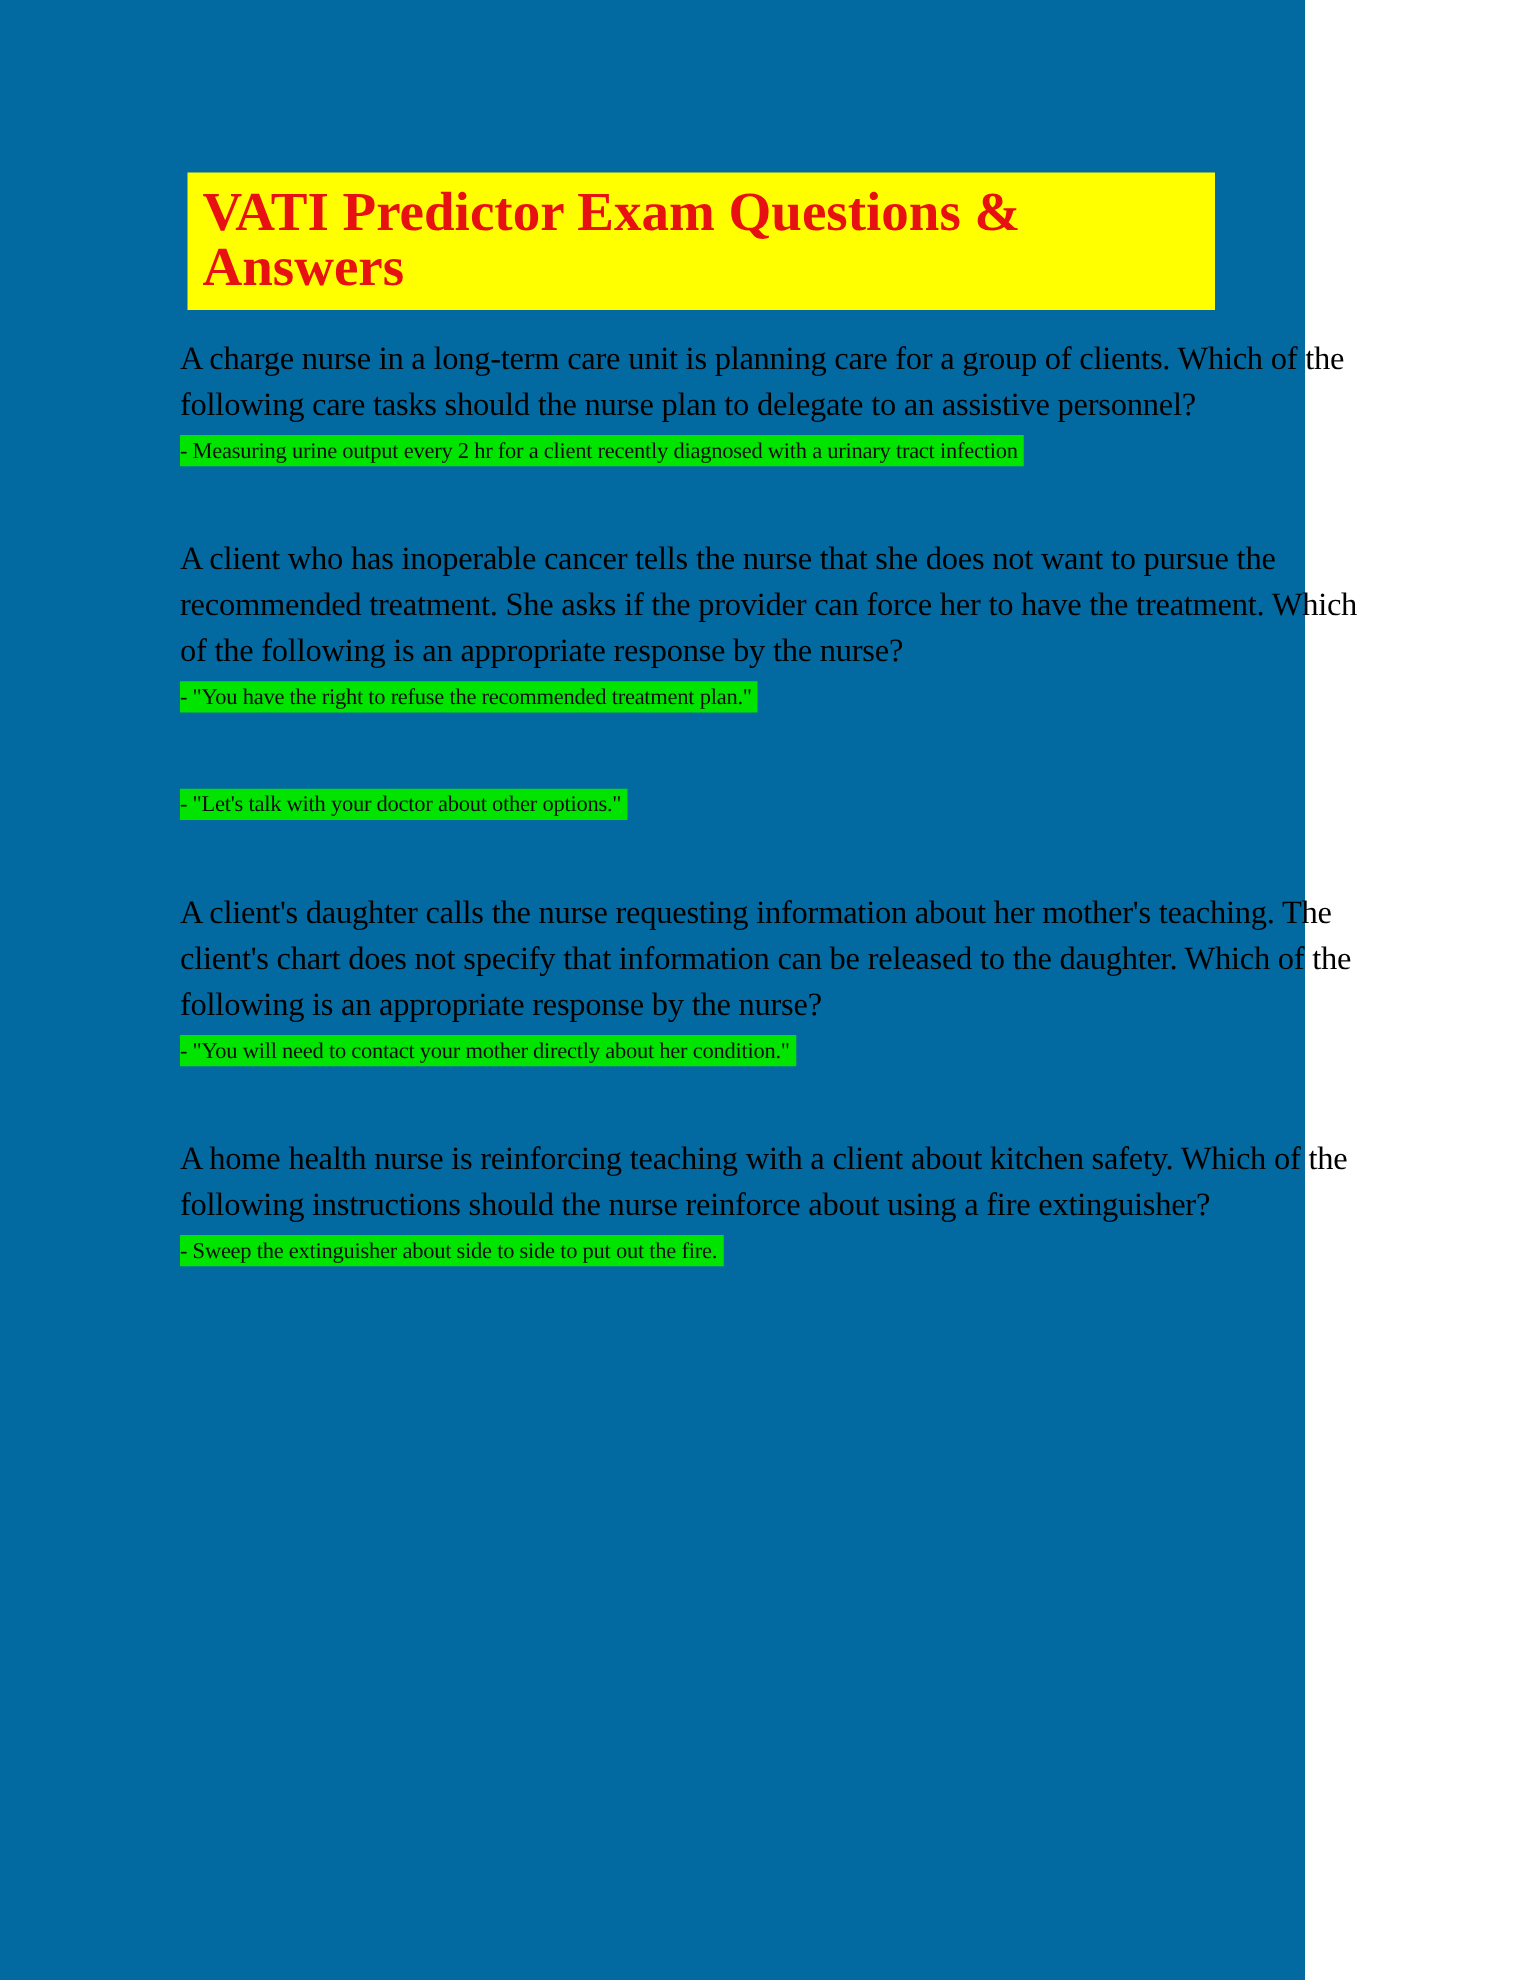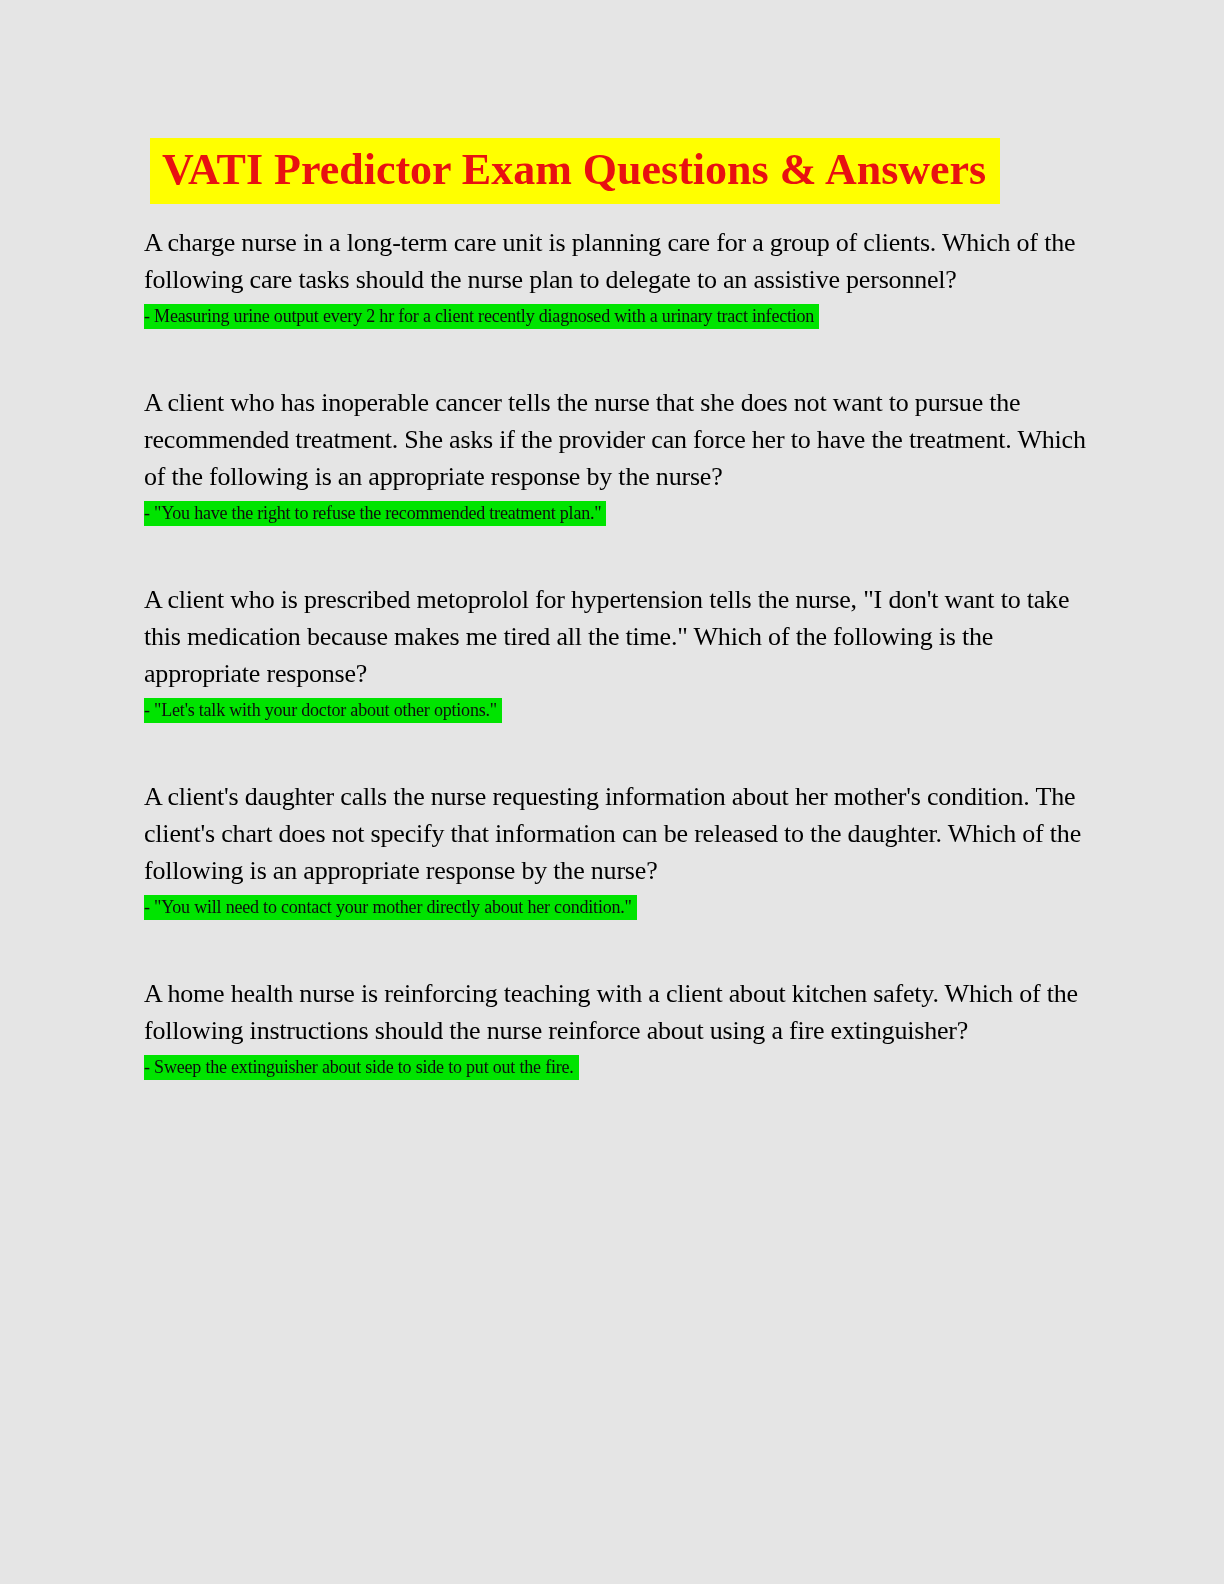--- a/index.html
+++ b/index.html
@@ -5,23 +5,23 @@
   * { margin: 0; padding: 0; box-sizing: border-box; }
   html, body { background: #ffffff; }
   body {
     width: 1224px;
     height: 1584px;
     font-family: "Liberation Serif", "DejaVu Serif", serif;
     color: #000000;
     overflow: hidden;
   }
   .page {
-    width: 1224px;
+    width: 1044px;
     height: 1584px;
-    background: #e5e5e5;
+    background: #0369a1;
     padding: 138px 72px 0 144px;
   }
   .title-wrap {
     margin: 0 0 20px 6px;
   }
   .title-hl {
     display: inline-block;
     background: #ffff00;
     color: #e81111;
     font-weight: bold;
@@ -63,26 +63,25 @@
     <p class="a"><span class="hl">- Measuring urine output every 2 hr for a client recently diagnosed with a urinary tract infection</span></p>
   </section>
 
   <section class="qa-block">
     <p class="q">A client who has inoperable cancer tells the nurse that she does not want to pursue the recommended treatment. She asks if the provider can force her to have the treatment. Which of the following is an appropriate response by the nurse?</p>
     <p class="a"><span class="hl">- "You have the right to refuse the recommended treatment plan."</span></p>
   </section>
 
 
   <section class="qa-block">
-    <p class="q">A client who is prescribed metoprolol for hypertension tells the nurse, "I don't want to take this medication because makes me tired all the time." Which of the following is the appropriate response?</p>
     <p class="a"><span class="hl">- "Let's talk with your doctor about other options."</span></p>
   </section>
 
   <section class="qa-block">
-    <p class="q">A client's daughter calls the nurse requesting information about her mother's condition. The client's chart does not specify that information can be released to the daughter. Which of the following is an appropriate response by the nurse?</p>
+    <p class="q">A client's daughter calls the nurse requesting information about her mother's teaching. The client's chart does not specify that information can be released to the daughter. Which of the following is an appropriate response by the nurse?</p>
     <p class="a"><span class="hl">- "You will need to contact your mother directly about her condition."</span></p>
   </section>
 
   <section class="qa-block">
     <p class="q">A home health nurse is reinforcing teaching with a client about kitchen safety. Which of the following instructions should the nurse reinforce about using a fire extinguisher?</p>
     <p class="a"><span class="hl">- Sweep the extinguisher about side to side to put out the fire.</span></p>
   </section>
 
 </div>
 

